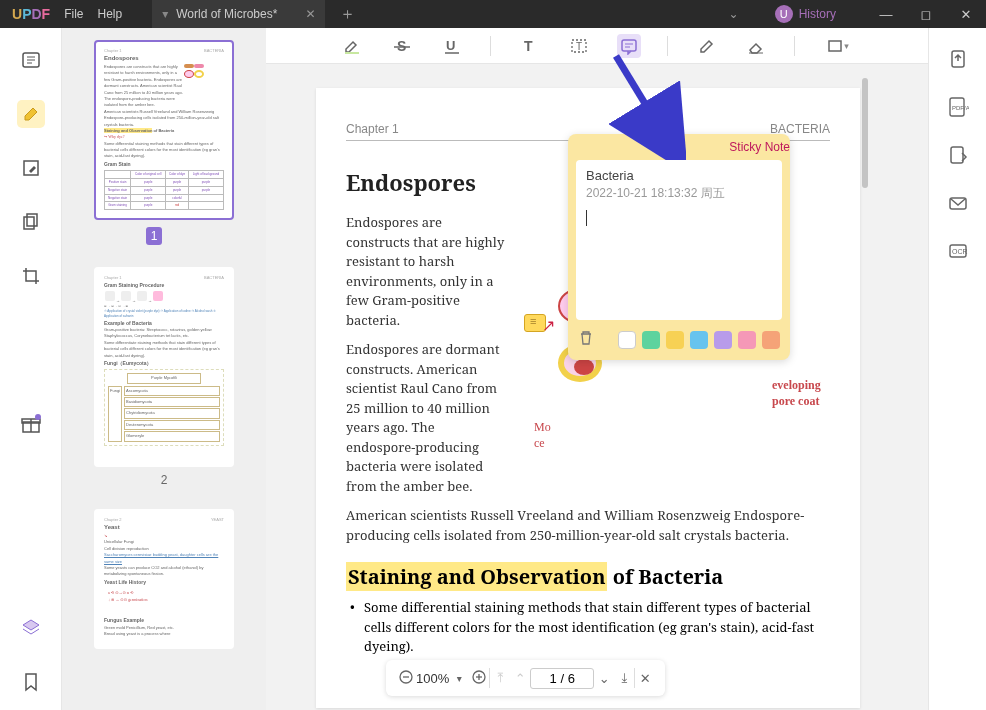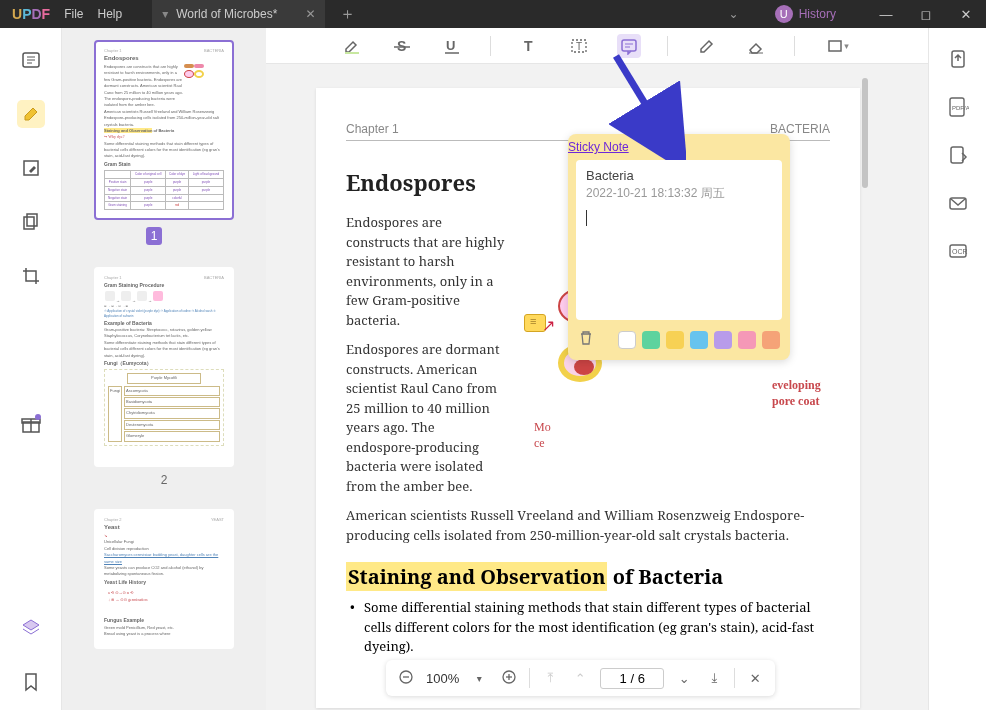--- a/index.html
+++ b/index.html
@@ -62,39 +62,39 @@
 .blob1::after { content:""; position:absolute; width:18px; height:14px; background:#d88; border-radius:50%; left:12px; top:10px; }
 .blob2 { width: 44px; height: 38px; border: 6px solid #f2d14a; border-radius: 50%; background: #f9d3e8; position: absolute; top: 56px; left: 22px; }
 .blob2::after { content:""; position:absolute; width:20px; height:16px; background:#c44; border-radius:50%; left:10px; top:9px; }
 .note-icon { position: absolute; top: 26px; left: -12px; width: 22px; height: 18px; background: #ffd95d; border-radius: 3px; border: 1px solid #d4a522; }
 .note-icon::after { content:"≡"; font-size:11px; position:absolute; left:5px; top:0; color:#a5802a; }
 .hand-arrow { position: absolute; top: 28px; left: 6px; color: #c24; font-size: 16px; }
 .handwrite { position: absolute; font-family: "Comic Sans MS", cursive; font-size: 12px; color: #c8484d; line-height:1.3; }
 
 
 .sticky { position: absolute; top: 106px; left: 302px; width: 222px; background: #fbe7a2; border-radius: 8px; box-shadow: 0 2px 8px rgba(0,0,0,0.15); }
-.sticky-header { text-align: left; font-size: 12px; color: #6d28d9; padding: 6px 0; text-decoration: underline; }
+.sticky-header { text-align: right; font-size: 12px; color: #be185d; padding: 6px 0; }
 .sticky-body { background: #fff; margin: 0 8px; border-radius: 4px; padding: 8px 10px; min-height: 160px; }
 .sticky-author { font-size: 13px; color: #444; }
 .sticky-date { font-size: 12px; color: #999; margin-top: 2px; }
 .sticky-input { margin-top: 8px; height: 80px; }
 .cursor-line { width: 1px; height: 16px; background: #333; }
 .sticky-footer { display: flex; align-items: center; padding: 10px; gap: 8px; }
 .trash { color: #888; cursor: pointer; }
 .color-sw { width: 18px; height: 18px; border-radius: 4px; cursor: pointer; }
 
 
 .big-arrow { position: absolute; top: 22px; left: 340px; pointer-events: none; }
 
 
 .right-rail { width: 58px; background: #fff; border-left: 1px solid #e6e6e6; display: flex; flex-direction: column; align-items: center; padding-top: 18px; gap: 22px; }
 .right-ico { width: 26px; height: 26px; cursor: pointer; color: #666; display:flex; align-items:center; justify-content:center; }
 
 
-.pagenav { position: absolute; bottom: 14px; left: 120px; background: #fff; border-radius: 6px; box-shadow: 0 1px 5px rgba(0,0,0,0.15); display: flex; align-items: center; height: 36px; padding: 0 10px; gap: 10px; font-size: 13px; }
+.pagenav { position: absolute; bottom: 14px; left: 120px; background: #fff; border-radius: 6px; box-shadow: 0 1px 5px rgba(0,0,0,0.15); display: flex; align-items: center; height: 36px; padding: 0 10px; font-size: 13px; }
 .pagenav .sep { width: 1px; height: 20px; background: #ddd; }
 .pagenav .pn-btn { cursor: pointer; color: #666; width:20px; text-align:center; }
 .pagenav .zoom { color: #333; }
 .page-input { border: 1px solid #ccc; border-radius: 3px; padding: 2px 6px; width: 64px; text-align: center; }
 
 
 .scrollbar { position: absolute; right: 60px; top: 50px; width: 6px; height: 110px; background: #c4c4c4; border-radius: 3px; }
 
 
 .mini-hl { background: #ffe987; display:inline; }

